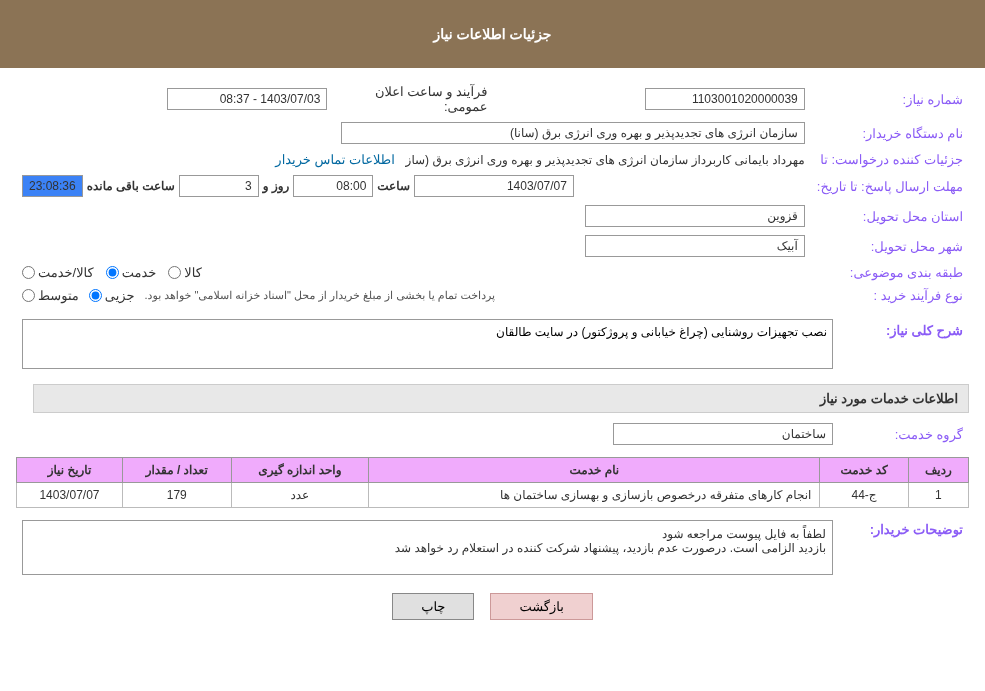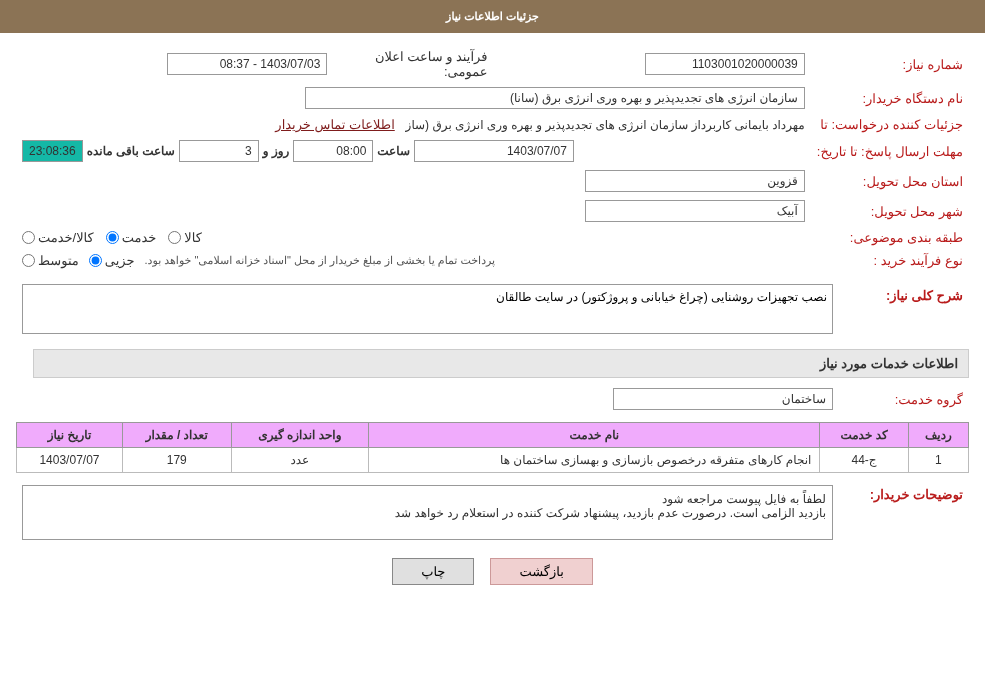--- a/index.html
+++ b/index.html
@@ -13,42 +13,42 @@
     .page-wrapper {
       width: 985px;
       min-height: 691px;
       background: #fff;
       margin: 0 auto;
     }
     .header-bar {
       background: #8B7355;
       color: #fff;
       text-align: center;
-      padding: 10px 16px;
-      font-size: 11px;
+      padding: 26px 16px;
+      font-size: 14px;
       font-weight: bold;
       letter-spacing: 1px;
     }
     .content-area {
       padding: 12px 16px;
     }
     .info-table {
       width: 100%;
       border-collapse: collapse;
       margin-bottom: 8px;
     }
     .info-table td {
       padding: 4px 6px;
       vertical-align: middle;
       font-size: 13px;
     }
     .label-cell {
       text-align: right;
       white-space: nowrap;
-      color: #b91c1c;
+      color: #8b5cf6;
       font-weight: normal;
       width: 130px;
     }
     .value-cell {
       text-align: right;
     }
     .input-box {
       border: 1px solid #999;
       background: #fff;
       padding: 3px 6px;
@@ -64,22 +64,21 @@
       width: 120px;
       padding-left: 35px;
     }
     .input-box-xsmall {
       width: 80px;
     }
     .input-box-date {
       width: 160px;
     }
     .link-blue {
-      color: #7f1d1d;
-      text-decoration: underline;
+      color: #0369a1;
       cursor: pointer;
     }
     .time-row {
       display: flex;
       align-items: center;
       gap: 4px;
       flex-direction: row-reverse;
     }
     .radio-group {
       display: flex;
@@ -169,21 +168,21 @@
       background: #f0d0d0;
       border: 1px solid #cc9999;
       text-align: right;
     }
     .small-label {
       font-size: 12px;
       font-weight: bold;
     }
     .countdown-box {
       border: 1px solid #999;
-      background: #14b8a6;
+      background: #3b82f6;
       padding: 3px 6px;
       font-size: 12px;
       display: inline-block;
       min-width: 60px;
       text-align: center;
     }
   </style>
 </head>
 <body>
 
@@ -205,21 +204,21 @@
         </td>
         <td style="width:160px; text-align:right; padding:4px 6px;">فرآیند و ساعت اعلان عمومی:</td>
         <td>
           <span class="input-box input-box-date">1403/07/03 - 08:37</span>
         </td>
       </tr>
 
       <tr>
         <td class="label-cell">نام دستگاه خریدار:</td>
         <td class="value-cell" colspan="3">
-          <span class="input-box" style="width:500px;">سازمان انرژی های تجدیدپذیر و بهره وری انرژی برق (سانا)</span>
+          <span class="input-box" style="width:464px;">سازمان انرژی های تجدیدپذیر و بهره وری انرژی برق (سانا)</span>
         </td>
       </tr>
 
       <tr>
         <td class="label-cell">
           <span>جزئیات کننده درخواست: تا</span>
         </td>
         <td class="value-cell" colspan="3">
           <span style="font-size:12px;">مهرداد بایمانی کاربرداز سازمان انرژی های تجدیدپذیر و بهره وری انرژی برق (ساز</span>
           &nbsp;

